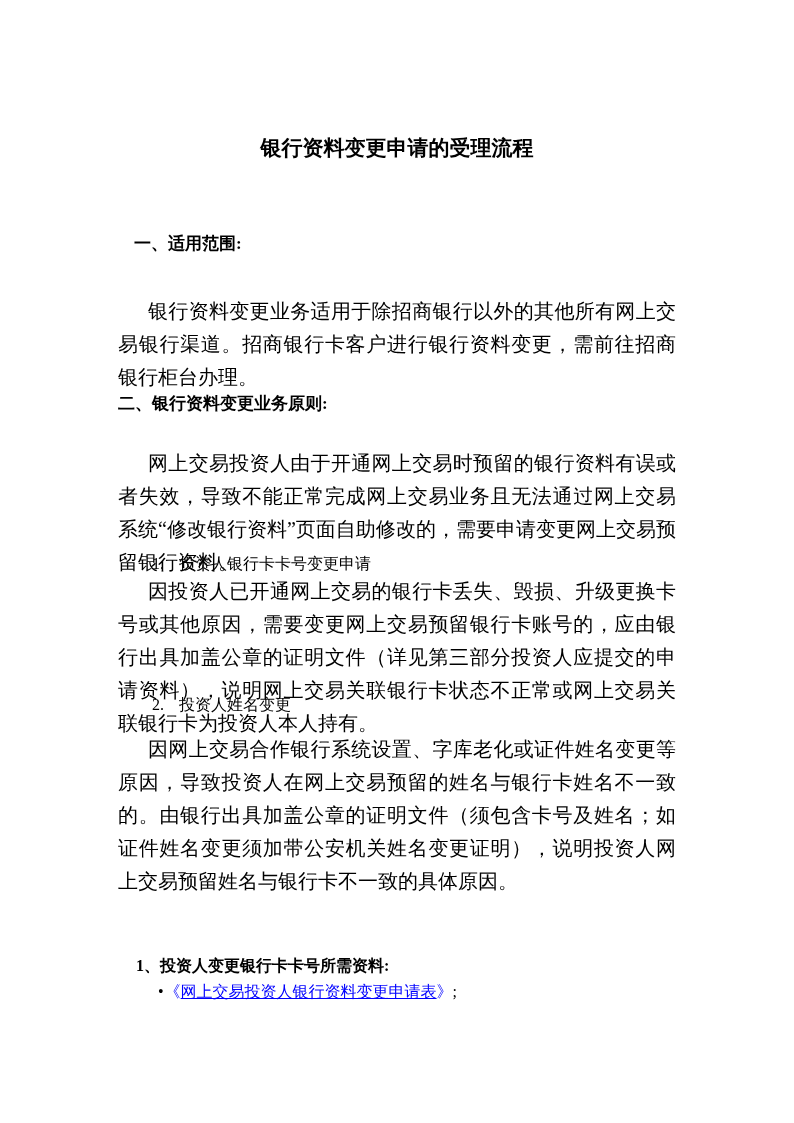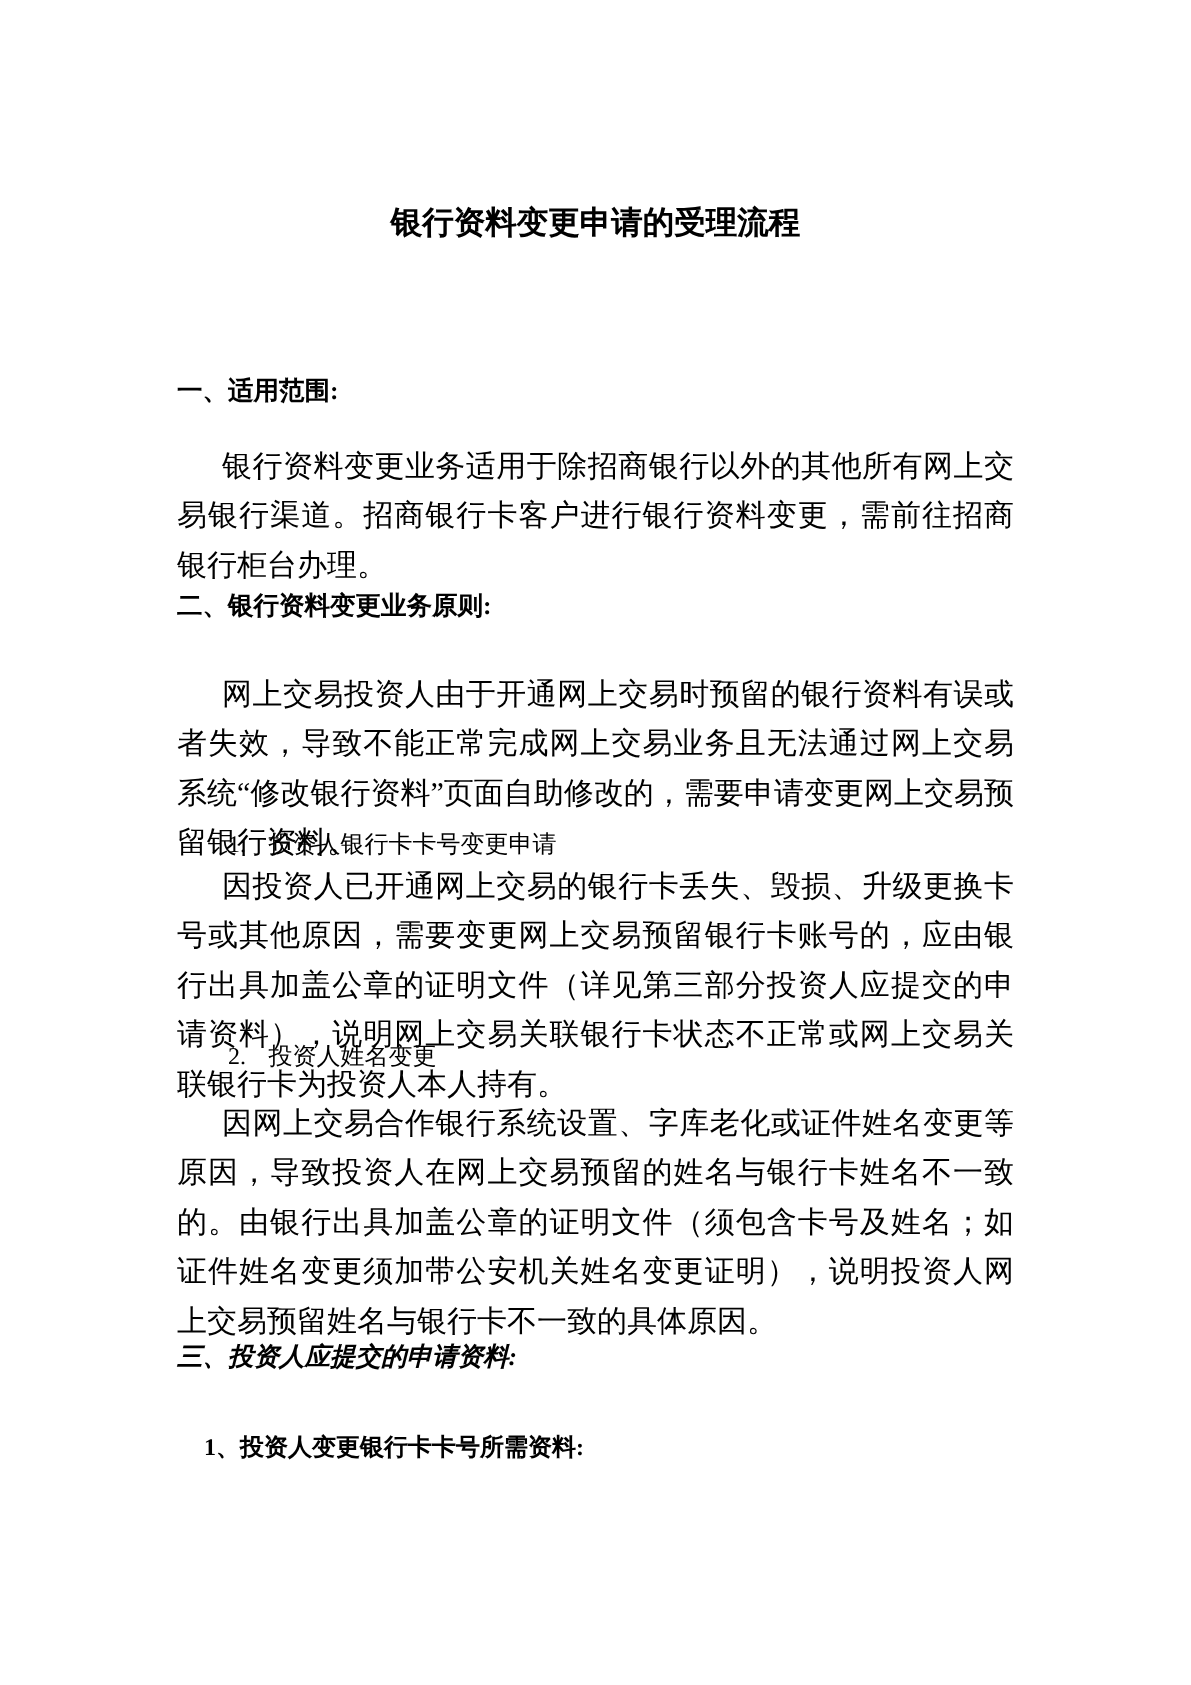--- a/index.html
+++ b/index.html
@@ -28,21 +28,21 @@
   }
   .sec-heading {
     position: absolute;
     left: 118px;
     font-size: 17px;
     font-weight: bold;
     line-height: 24px;
     white-space: nowrap;
   }
   .sec-heading.italic { font-style: italic; }
-  #heading-one   { top: 249px; }
+  #heading-one   { top: 232px; margin-left: 16px; }
   #heading-two   { top: 392px; font-family: Liberation Serif, serif; }
   #heading-three { top: 893px; }
   .body-para {
     position: absolute;
     left: 118px;
     width: 558px;
     font-size: 20px;
     line-height: 33px;
     text-align: justify;
     text-indent: 30px;
@@ -107,18 +107,20 @@
   </div>
 
   <div class="body-para" id="para-cardno">因投资人已开通网上交易的银行卡丢失、毁损、升级更换卡号或其他原因，需要变更网上交易预留银行卡账号的，应由银行出具加盖公章的证明文件（详见第三部分投资人应提交的申请资料），说明网上交易关联银行卡状态不正常或网上交易关联银行卡为投资人本人持有。</div>
 
   <div class="num-item" id="item-name">
     <span class="num">2.</span><span>投资人姓名变更</span>
   </div>
 
   <div class="body-para" id="para-name">因网上交易合作银行系统设置、字库老化或证件姓名变更等原因，导致投资人在网上交易预留的姓名与银行卡姓名不一致的。由银行出具加盖公章的证明文件（须包含卡号及姓名；如证件姓名变更须加带公安机关姓名变更证明），说明投资人网上交易预留姓名与银行卡不一致的具体原因。</div>
 
-  <div class="sec-heading italic" id="heading-three">三、投资人应提交的申请资料:</div>
 
   <div class="sub-heading">1、投资人变更银行卡卡号所需资料:</div>
 
+  <div class="bullet-line">
+    <span class="marker">•</span><span class="bracket">《</span><a class="doc-link">网上交易投资人银行资料变更申请表</a><span class="bracket">》</span><span class="suffix">;</span>
+  </div>
 
 </div>
 
 </body></html>

